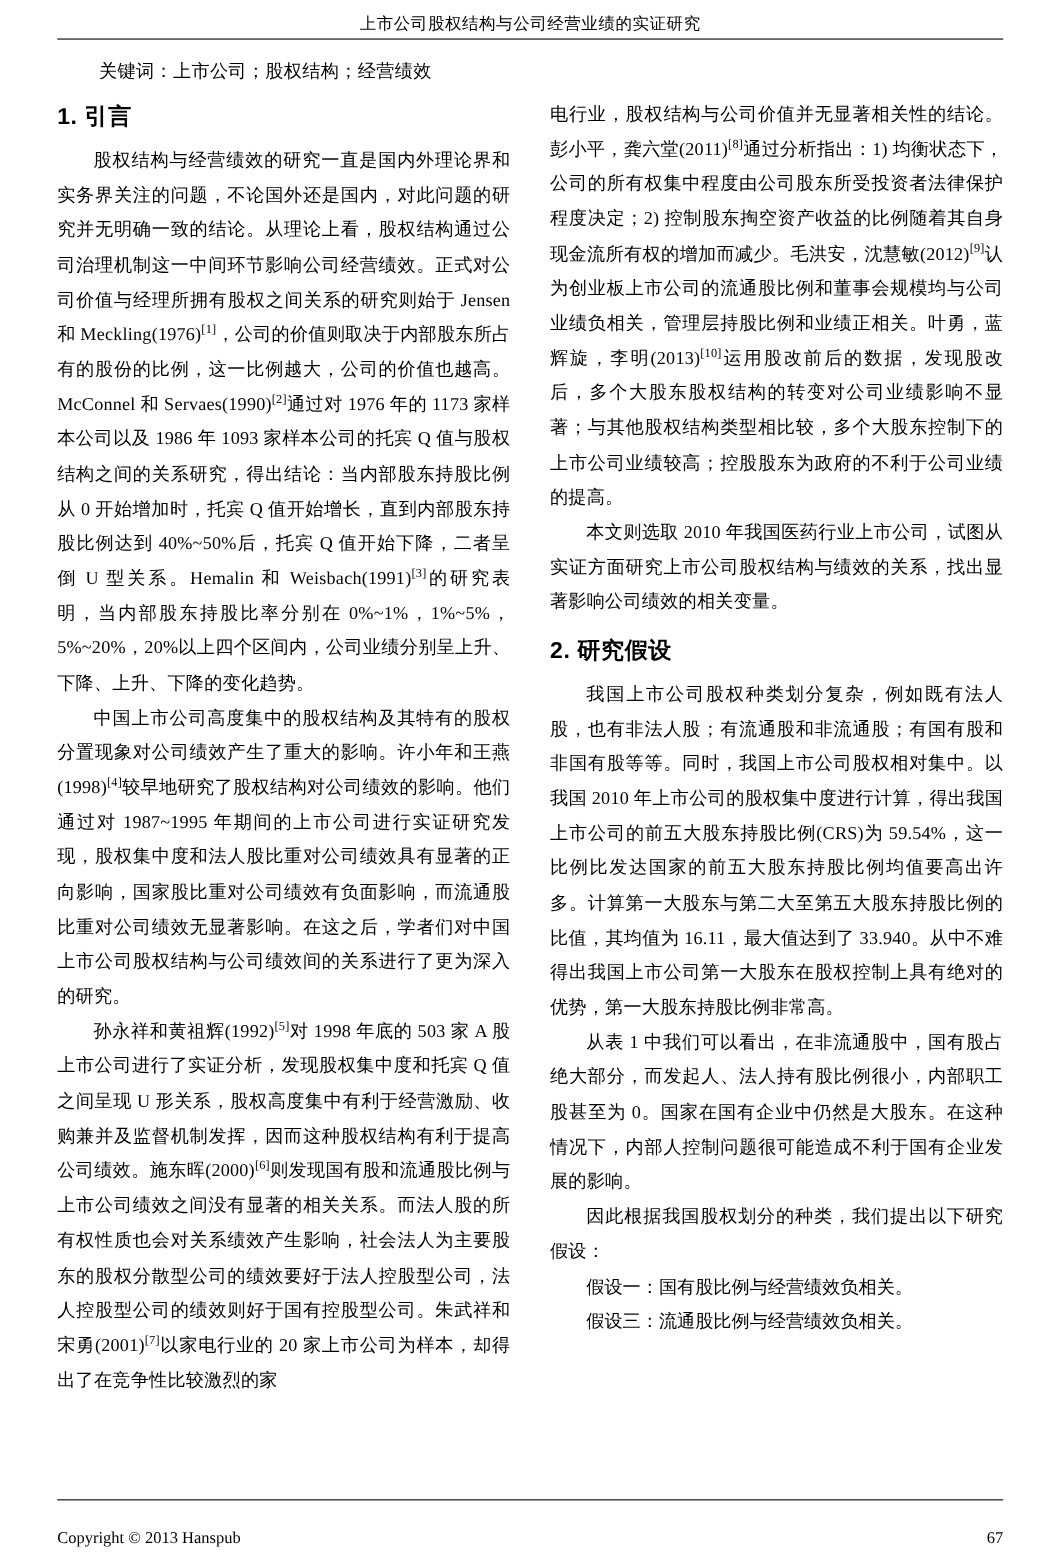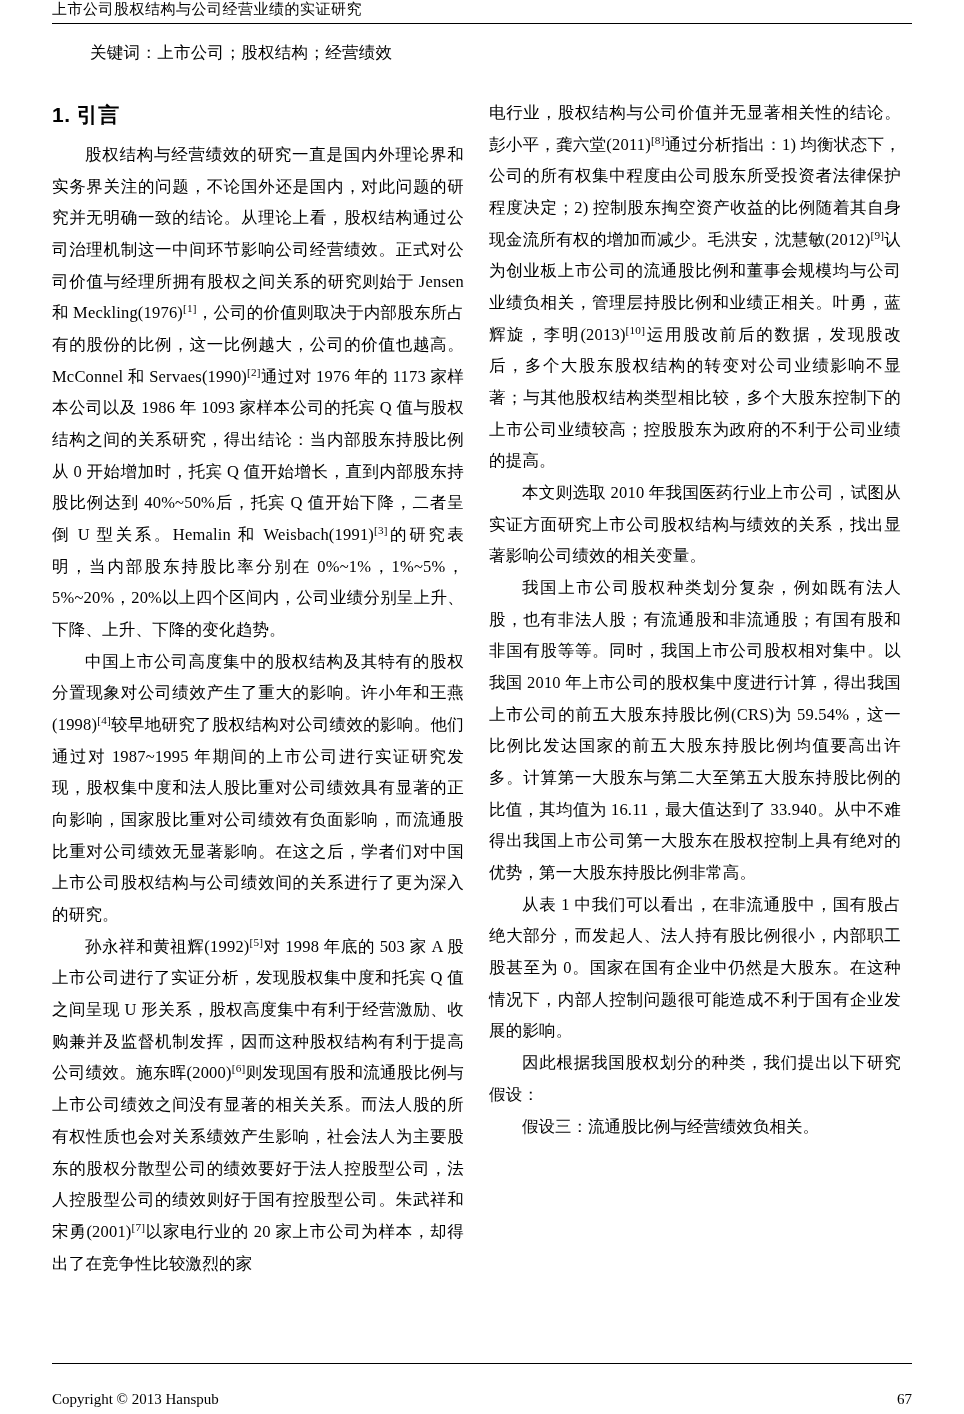--- a/index.html
+++ b/index.html
@@ -16,43 +16,44 @@
     overflow: hidden;
   }
   .page {
     position: relative;
     width: 964px;
     height: 1414px;
     box-sizing: border-box;
     padding: 0 52px;
   }
   .running-head {
-    text-align: left;
+    text-align: center;
     font-size: 15px;
     letter-spacing: 0.5px;
+    padding-top: 12px;
     padding-bottom: 4px;
   }
   .head-rule {
     border-bottom: 1px solid #000;
     margin: 0 0 18px 0;
     height: 0;
   }
   .keywords {
     font-size: 16.5px;
     margin: 0 0 6px 0;
     padding-left: 38px;
     letter-spacing: 0.3px;
   }
   .keywords b {
     font-weight: normal;
   }
   .columns {
     display: flex;
-    gap: 25px;
-    margin-top: 33px;
+    gap: 36px;
+    margin-top: 12px;
   }
   .col {
     width: 412px;
   }
   h2.section {
     font-family: "Liberation Sans", sans-serif;
     font-weight: bold;
     font-size: 21px;
     margin: 4px 0 10px 0;
     letter-spacing: 0.5px;
@@ -124,27 +125,29 @@
       <p class="para"><span>中国上市公司高度集中的股权结构及其特有的股权分置现象对公司绩效产生了重大的影响。许小年和王燕(1998)</span><sup>[4]</sup><span>较早地研究了股权结构对公司绩效的影响。他们通过对 1987~1995 年期间的上市公司进行实证研究发现，股权集中度和法人股比重对公司绩效具有显著的正向影响，国家股比重对公司绩效有负面影响，而流通股比重对公司绩效无显著影响。在这之后，学者们对中国上市公司股权结构与公司绩效间的关系进行了更为深入的研究。</span></p>
 
       <p class="para"><span>孙永祥和黄祖辉(1992)</span><sup>[5]</sup><span>对 1998 年底的 503 家 A 股上市公司进行了实证分析，发现股权集中度和托宾 Q 值之间呈现 U 形关系，股权高度集中有利于经营激励、收购兼并及监督机制发挥，因而这种股权结构有利于提高公司绩效。施东晖(2000)</span><sup>[6]</sup><span>则发现国有股和流通股比例与上市公司绩效之间没有显著的相关关系。而法人股的所有权性质也会对关系绩效产生影响，社会法人为主要股东的股权分散型公司的绩效要好于法人控股型公司，法人控股型公司的绩效则好于国有控股型公司。朱武祥和宋勇(2001)</span><sup>[7]</sup><span>以家电行业的 20 家上市公司为样本，却得出了在竞争性比较激烈的家</span></p>
     </div>
 
     <div class="col">
       <p class="para noindent"><span>电行业，股权结构与公司价值并无显著相关性的结论。彭小平，龚六堂(2011)</span><sup>[8]</sup><span>通过分析指出：1) 均衡状态下，公司的所有权集中程度由公司股东所受投资者法律保护程度决定；2) 控制股东掏空资产收益的比例随着其自身现金流所有权的增加而减少。毛洪安，沈慧敏(2012)</span><sup>[9]</sup><span>认为创业板上市公司的流通股比例和董事会规模均与公司业绩负相关，管理层持股比例和业绩正相关。叶勇，蓝辉旋，李明(2013)</span><sup>[10]</sup><span>运用股改前后的数据，发现股改后，多个大股东股权结构的转变对公司业绩影响不显著；与其他股权结构类型相比较，多个大股东控制下的上市公司业绩较高；控股股东为政府的不利于公司业绩的提高。</span></p>
 
       <p class="para">本文则选取 2010 年我国医药行业上市公司，试图从实证方面研究上市公司股权结构与绩效的关系，找出显著影响公司绩效的相关变量。</p>
 
+      <h2 class="section tight">2. 研究假设</h2>
 
       <p class="para">我国上市公司股权种类划分复杂，例如既有法人股，也有非法人股；有流通股和非流通股；有国有股和非国有股等等。同时，我国上市公司股权相对集中。以我国 2010 年上市公司的股权集中度进行计算，得出我国上市公司的前五大股东持股比例(CRS)为 59.54%，这一比例比发达国家的前五大股东持股比例均值要高出许多。计算第一大股东与第二大至第五大股东持股比例的比值，其均值为 16.11，最大值达到了 33.940。从中不难得出我国上市公司第一大股东在股权控制上具有绝对的优势，第一大股东持股比例非常高。</p>
 
       <p class="para">从表 1 中我们可以看出，在非流通股中，国有股占绝大部分，而发起人、法人持有股比例很小，内部职工股甚至为 0。国家在国有企业中仍然是大股东。在这种情况下，内部人控制问题很可能造成不利于国有企业发展的影响。</p>
 
       <p class="para">因此根据我国股权划分的种类，我们提出以下研究假设：</p>
 
+      <p class="hyp">假设一：国有股比例与经营绩效负相关。</p>
       <p class="hyp">假设三：流通股比例与经营绩效负相关。</p>
     </div>
 
   </div>
 
   <div class="footer-rule"></div>
   <div class="footer">
     <span>Copyright © 2013 Hanspub</span>
     <span>67</span>
   </div>

